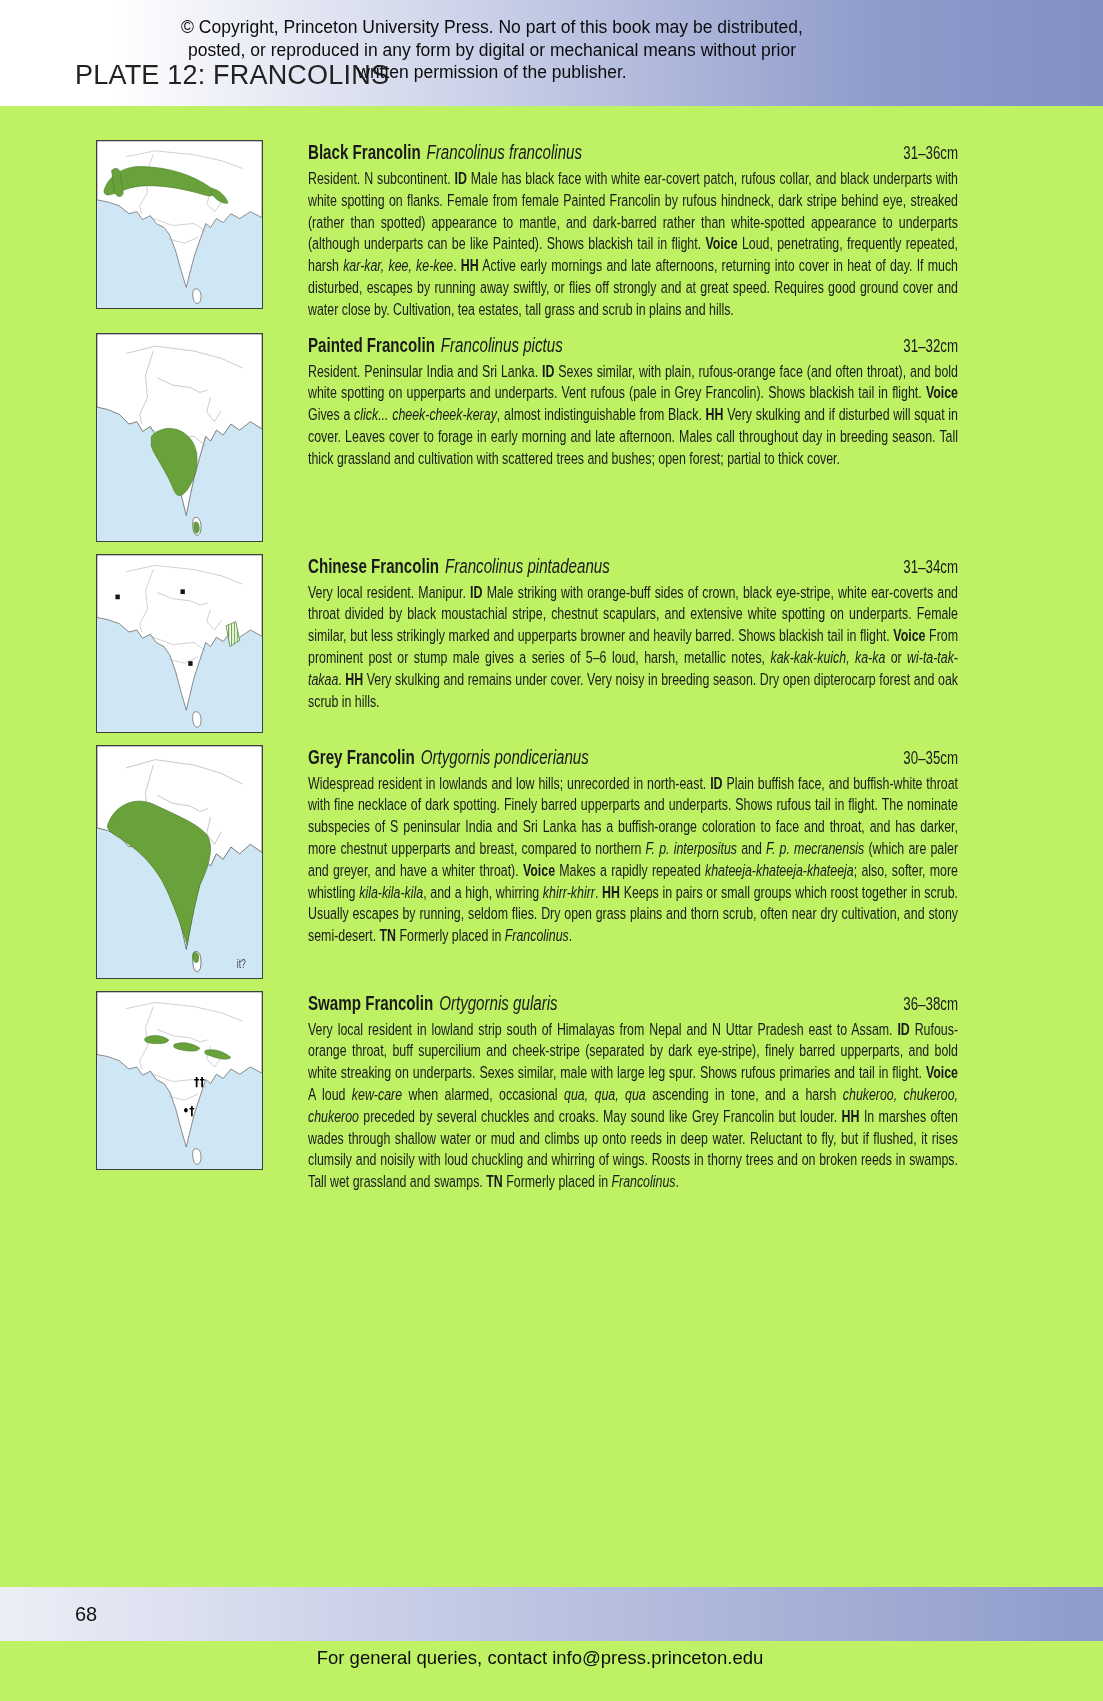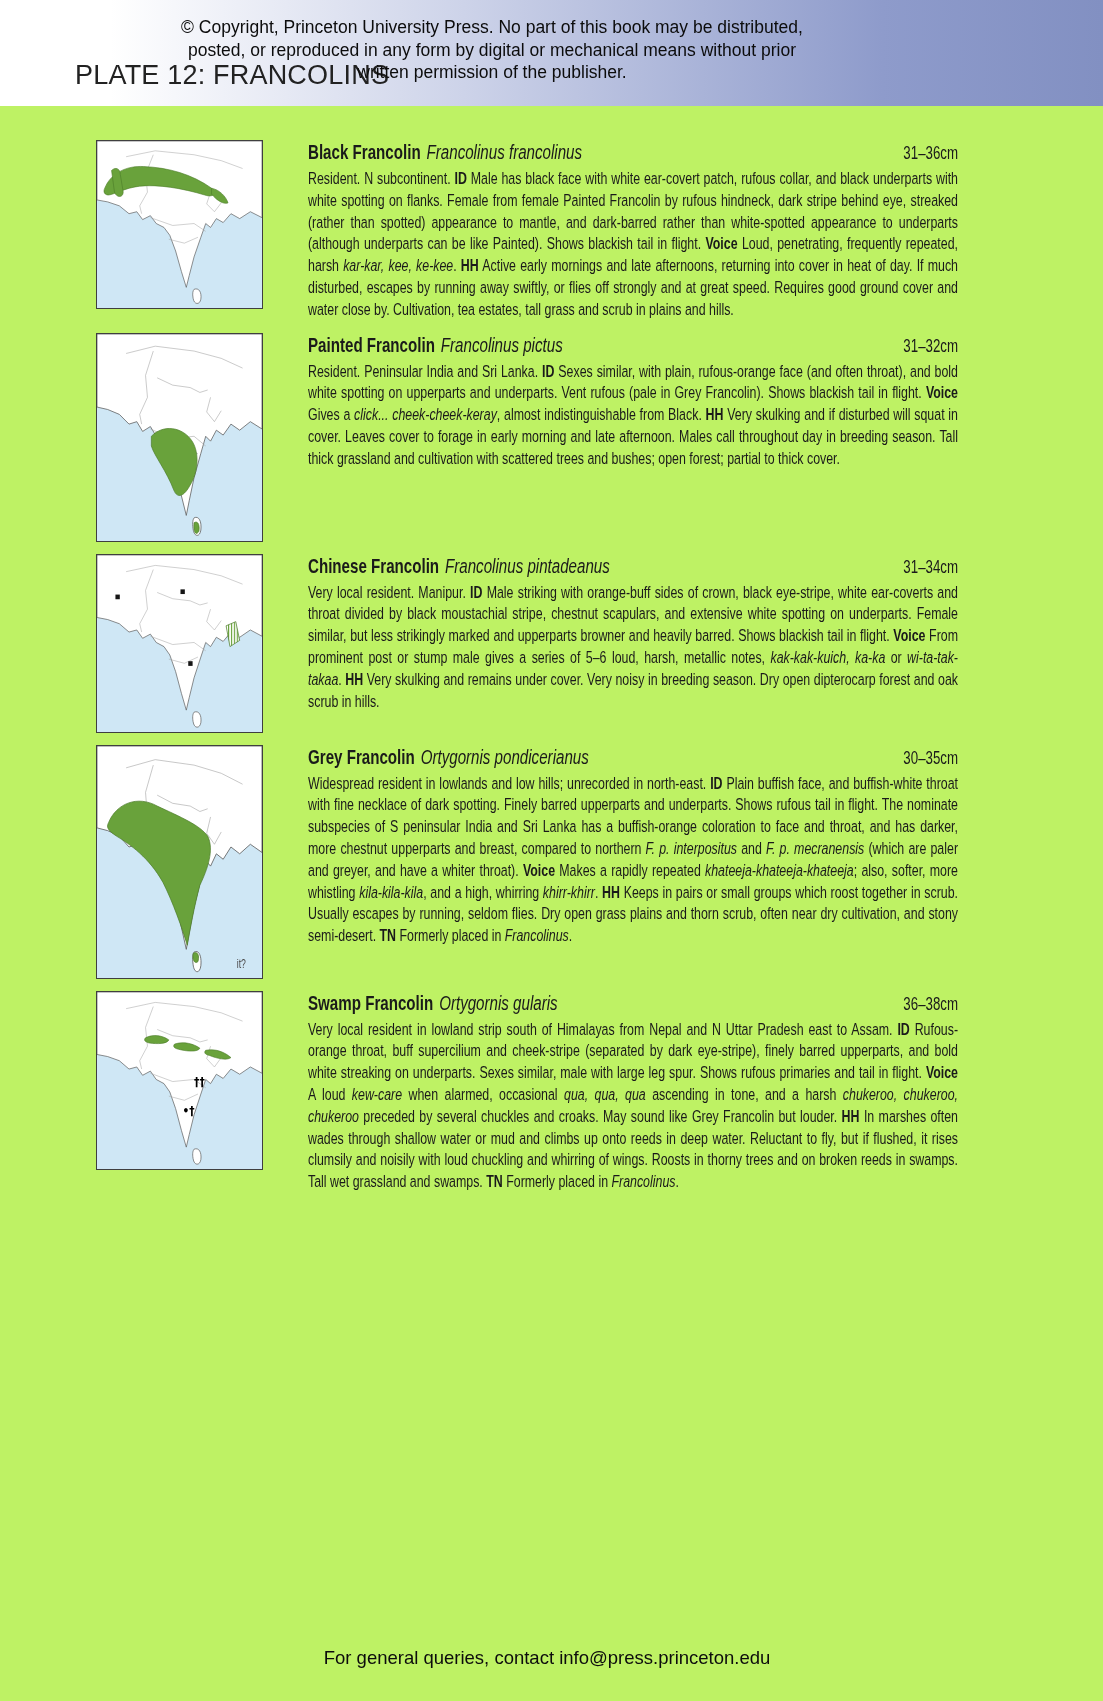--- a/index.html
+++ b/index.html
@@ -43,21 +43,21 @@
   .rec-mark{fill:#151515;}
   .map-mark{font-size:11px;font-weight:bold;fill:#000;font-family:"DejaVu Sans",sans-serif;}
   .map-note{font-size:9px;fill:#4a4a4a;font-family:"Liberation Sans",sans-serif;}
   
   .footer-band{
     position:absolute;left:0;top:1587px;width:100%;height:54px;
     background:linear-gradient(90deg,#edeff7 0%,#c4cbe5 40%,var(--band-blue,#8e9bcb) 100%);
     display:flex;align-items:center;
   }
   .page-number{margin-left:75px;font-size:20px;color:#111;}
-  .footer-contact{position:absolute;top:1647px;left:15px;width:1000px;text-align:center;font-size:18.5px;color:#0c0c0c;padding-left:32px;}
+  .footer-contact{position:absolute;top:1647px;left:8px;width:1000px;text-align:center;font-size:18.5px;color:#0c0c0c;padding-left:32px;}
 </style>
 </head>
 <body>
 
 <svg width="0" height="0" style="position:absolute" aria-hidden="true">
   <defs>
     <path id="landmass" d="M0,0 L170,0 L170,78 L158,72 L147,79 L138,74 L130,83 L123,79 L117,88 L112,84 L107,98 L100,118 L95,137 L92,149 L87,133 L81,112 L75,96 L69,88 L61,84 L55,76 L47,80 L41,72 L33,74 L23,66 L11,62 L0,60 Z"></path>
     <path id="lanka" d="M100,151 C105,149 108,154 107,161 C106,167 100,167 99,160 C98,155 99,152 100,151 Z"></path>
     <g id="borders" class="border-line">
       <path d="M58,14 L50,34 L52,52 L44,66 L46,74"></path>
@@ -199,15 +199,18 @@
             <span class="sp-sci">Ortygornis gularis</span>
             <span class="sp-size">36–38cm</span>
           </div>
           <p class="sp-body"><span>Very local resident in lowland strip south of Himalayas from Nepal and N Uttar Pradesh east to Assam. </span><span class="f-b">ID</span><span> Rufous-orange throat, buff supercilium and cheek-stripe (separated by dark eye-stripe), finely barred upperparts, and bold white streaking on underparts. Sexes similar, male with large leg spur. Shows rufous primaries and tail in flight. </span><span class="f-b">Voice</span><span> A loud </span><span class="f-i">kew-care</span><span> when alarmed, occasional </span><span class="f-i">qua, qua, qua</span><span> ascending in tone, and a harsh </span><span class="f-i">chukeroo, chukeroo, chukeroo</span><span> preceded by several chuckles and croaks. May sound like Grey Francolin but louder. </span><span class="f-b">HH</span><span> In marshes often wades through shallow water or mud and climbs up onto reeds in deep water. Reluctant to fly, but if flushed, it rises clumsily and noisily with loud chuckling and whirring of wings. Roosts in thorny trees and on broken reeds in swamps. Tall wet grassland and swamps. </span><span class="f-b">TN</span><span> Formerly placed in </span><span class="f-i">Francolinus</span><span>.</span></p>
         </div>
       </div>
     </div>
 
   </div>
 
+  <div class="footer-band">
+    <span class="page-number">68</span>
+  </div>
   <div class="footer-contact">For general queries, contact info@press.princeton.edu</div>
 
 </div>
 
 </body></html>

